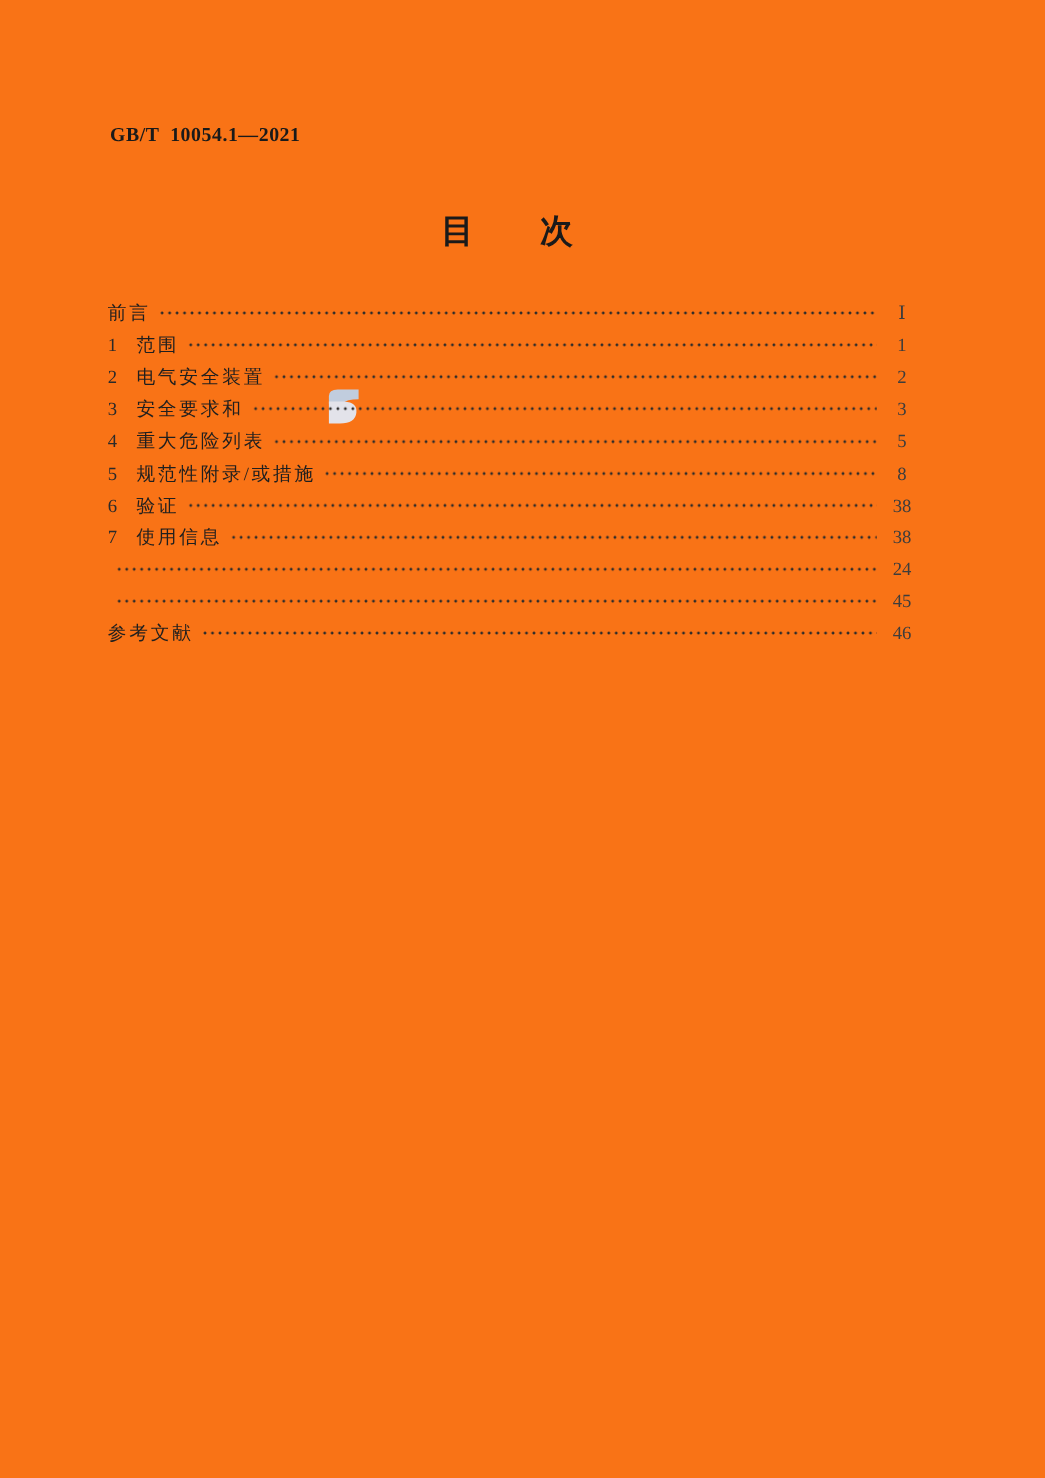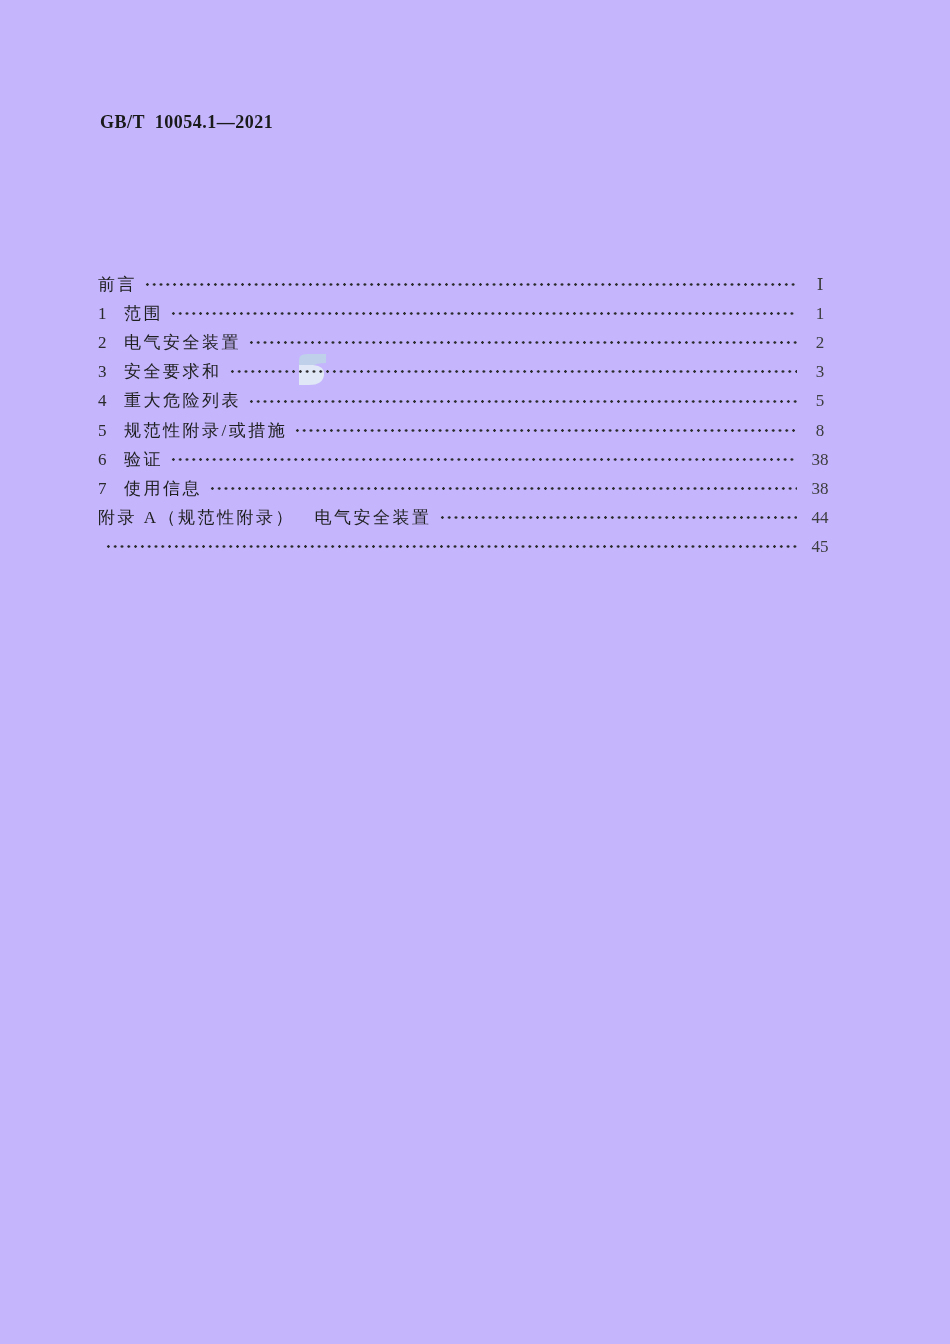--- a/index.html
+++ b/index.html
@@ -4,21 +4,21 @@
 <style>
   html, body {
     margin: 0;
     padding: 0;
     background: #ffffff;
   }
   .page {
     position: relative;
     width: 950px;
     height: 1344px;
-    background: #c4b5fd;
+    background: #f97316;
     overflow: hidden;
     font-family: "Liberation Serif", "DejaVu Serif", serif;
     color: #1f1f1f;
   }
   .doc-code {
     position: absolute;
     left: 100px;
     top: 112px;
     font-size: 18px;
     font-weight: bold;
@@ -89,20 +89,21 @@
     pointer-events: none;
   }
 </style>
 </head>
 <body>
 
 <div class="page">
 
   <div class="doc-code">GB/T  10054.1—2021</div>
 
+  <div class="toc-title">目　　次</div>
 
   <div class="watermark">
     <svg width="31" height="33" viewBox="0 0 31 33" xmlns="http://www.w3.org/2000/svg">
       <path d="M3 7 Q3 1 11 1 L30 1 L30 10 Q19 10 15 14 L3 14 Z" fill="#bfd2e9"></path>
       <path d="M3 12 L17 12 Q29 13 28 22 Q27 32 13 32 L3 32 Z" fill="#e2eaf6"></path>
     </svg>
   </div>
 
   <div class="toc" id="toc-list">
     <div class="toc-row">
@@ -156,26 +157,31 @@
 
     <div class="toc-row">
       <span class="toc-num">7</span>
       <span class="toc-label">使用信息</span>
       <span class="toc-leader"></span>
       <span class="toc-page">38</span>
     </div>
 
     <div class="toc-row">
 
-      <span class="toc-label">附录 A（规范性附录）　电气安全装置</span>
       <span class="toc-leader"></span>
-      <span class="toc-page">44</span>
+      <span class="toc-page">24</span>
     </div>
 
     <div class="toc-row">
 
       <span class="toc-leader"></span>
       <span class="toc-page">45</span>
     </div>
 
+    <div class="toc-row">
+
+      <span class="toc-label">参考文献</span>
+      <span class="toc-leader"></span>
+      <span class="toc-page">46</span>
+    </div>
   </div>
 
 </div>
 
 </body></html>

